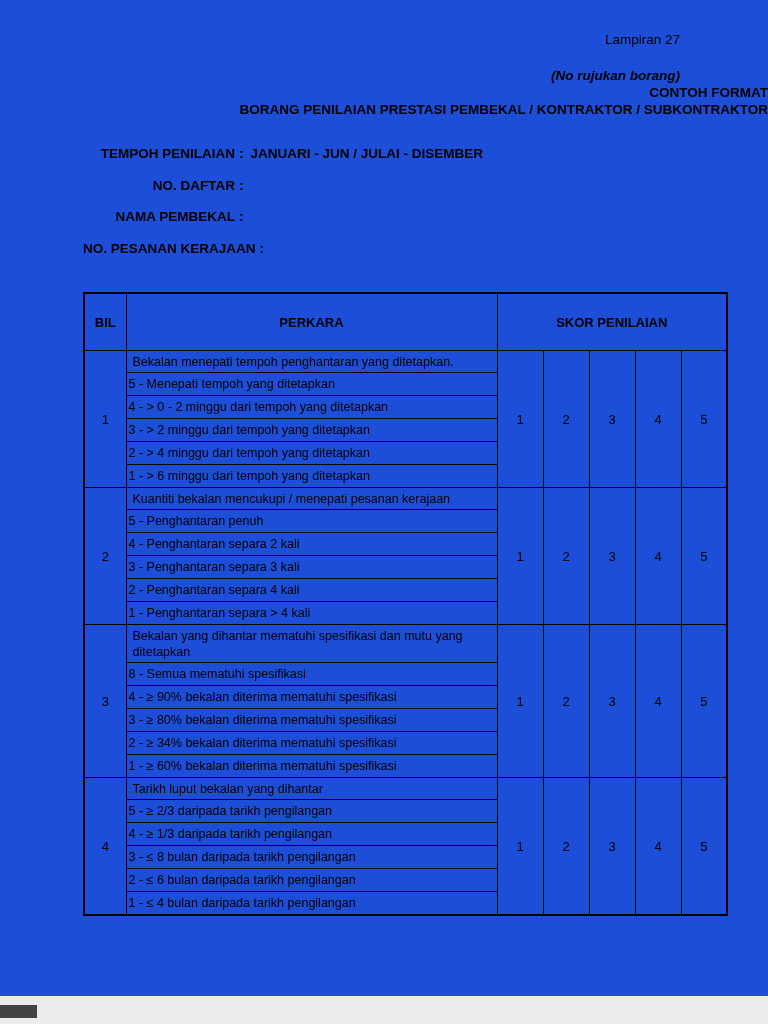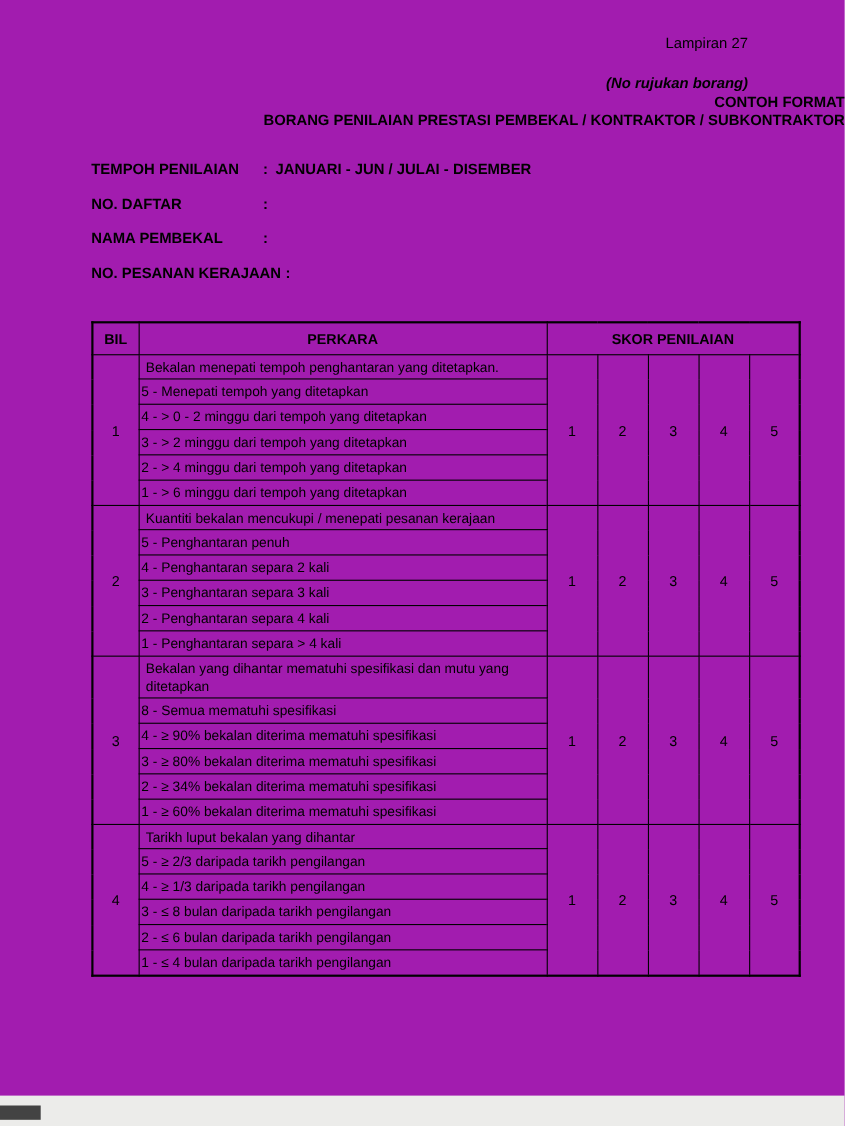--- a/index.html
+++ b/index.html
@@ -4,21 +4,21 @@
 <style>
   html, body { margin: 0; padding: 0; background: #ffffff; }
   body {
     width: 768px; height: 1024px;
     font-family: "Liberation Sans", sans-serif;
     color: #000;
   }
   .page {
     position: relative;
     width: 768px; height: 1024px;
-    background: #a21caf;
+    background: #1d4ed8;
     overflow: hidden;
   }
 
   
   .corner {
     position: absolute;
     top: 30px; right: 88px;
     text-align: right;
     font-size: 13.5px;
     line-height: 20px;
@@ -36,21 +36,21 @@
   }
 
   
   .meta {
     position: absolute;
     left: 83px; top: 146px;
     font-weight: bold;
     font-size: 13.5px;
   }
   .meta-line { display: flex; height: 18px; margin-bottom: 13.5px; }
-  .meta-label { min-width: 152px; }
+  .meta-label { min-width: 152px; text-align: right; }
   .meta-colon { margin-left: 4px; }
   .meta-value { margin-left: 7px; white-space: nowrap; }
 
   
   table.eval-table {
     position: absolute;
     left: 83px; top: 292px;
     width: 645px;
     border-collapse: collapse;
     table-layout: fixed;
@@ -62,21 +62,21 @@
   .eval-table col.col-score { width: 46px; }
   .eval-table th, .eval-table td {
     border: 1px solid #000;
     vertical-align: middle;
   }
   .eval-table th {
     font-weight: bold;
     font-size: 13px;
     text-align: center;
     height: 26px;
-    padding: 1px 2px;
+    padding: 15px 2px;
   }
   .eval-table td.bil,
   .eval-table td.score {
     text-align: center;
     font-size: 13px;
     font-weight: normal;
   }
   .eval-table td.title {
     font-weight: normal;
     padding: 3px 6px 2px 6px;

